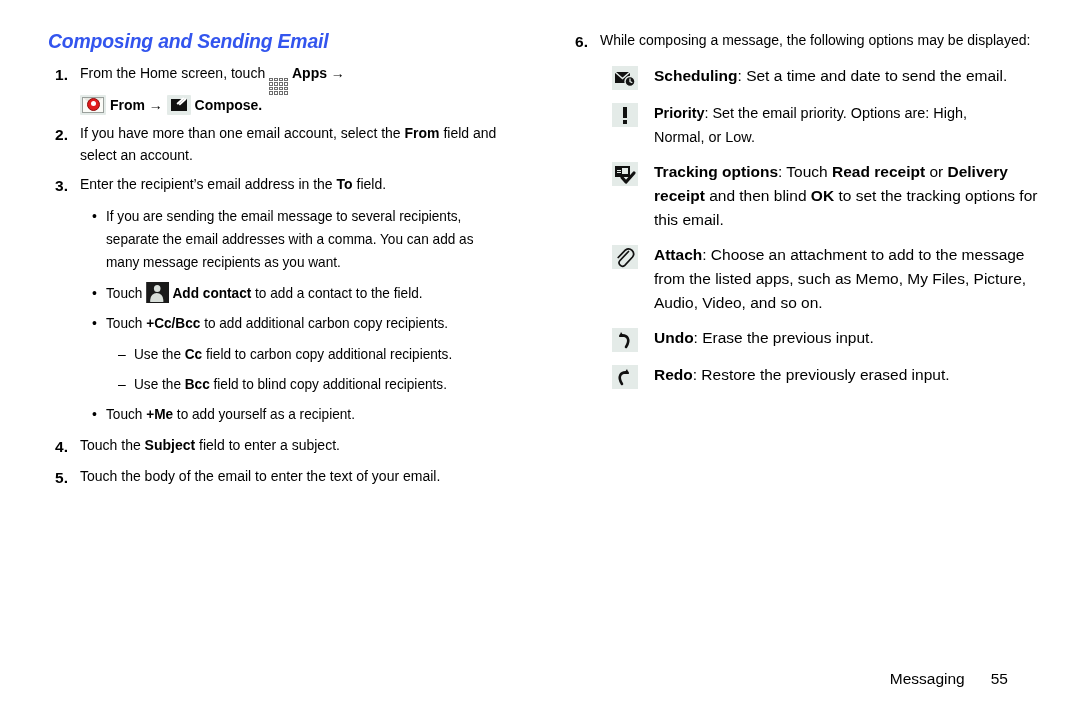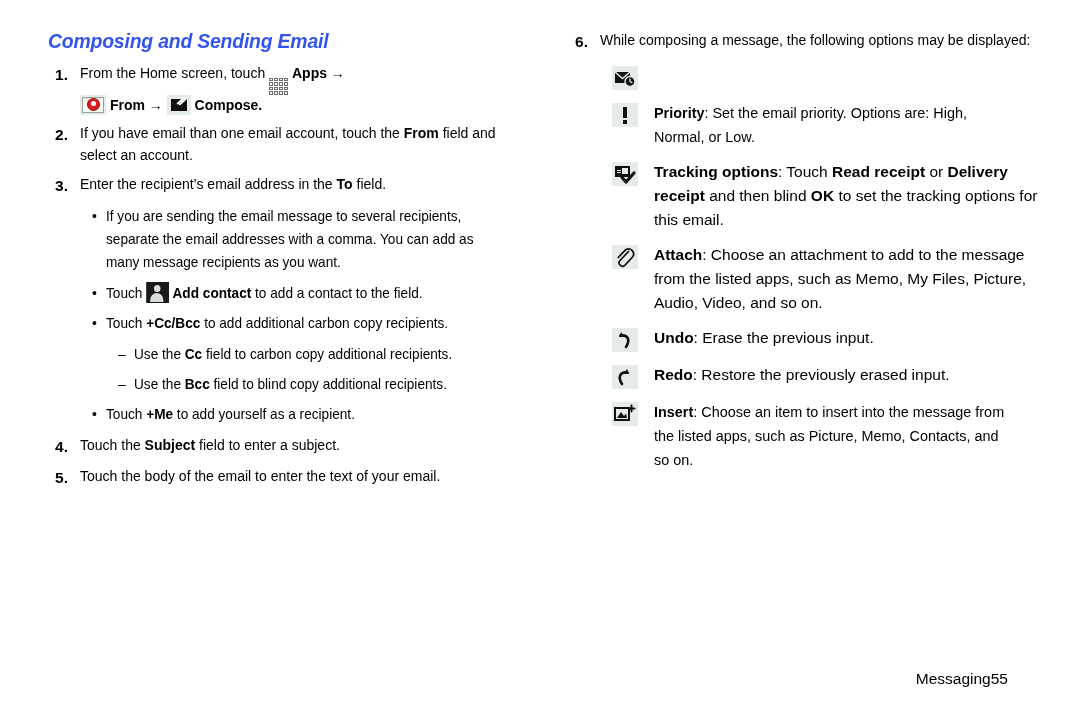--- a/index.html
+++ b/index.html
@@ -263,21 +263,21 @@
   }
 
   .footer {
     position: absolute;
     left: 0; right: 0;
     bottom: 32px;
     text-align: right;
     padding-right: 72px;
     font-size: 15.5px;
   }
-  .footer .label { }
+  .footer .label { margin-right: 26px; }
 </style>
 </head>
 <body>
 
 <div class="page">
 
   <div class="col col-left">
 
     <h1 class="section-title">Composing and Sending Email</h1>
 
@@ -301,21 +301,21 @@
             <i></i>
             <i></i>
             <i></i>
           </span> <b>Apps</b> <b>→</b><br>
         <span class="ico ico-email ico-box"><span class="env"></span><span class="dot"></span></span> <b>From</b> <b>→</b> <span class="ico ico-compose ico-box"><span class="blk"></span><span class="pen"></span></span> <b>Compose</b><b>.</b>
       </div>
     </div>
 
     <div class="step">
       <div class="step-num">2.</div>
-      <div class="step-body"><span>If you have email than one email account, touch the </span><b>From</b><span> field and select an account.</span></div>
+      <div class="step-body"><span>If you have more than one email account, select the </span><b>From</b><span> field and select an account.</span></div>
     </div>
 
     <div class="step">
       <div class="step-num">3.</div>
       <div class="step-body"><span>Enter the recipient’s email address in the </span><b>To</b><span> field.</span></div>
     </div>
 
     <div class="bullet">
       <div class="bullet-dot">•</div>
       <div class="bullet-body">If you are sending the email message to several recipients, separate the email addresses with a comma. You can add as many message recipients as you want.</div>
@@ -369,20 +369,21 @@
       <div class="opt-iconcell">
         <span class="optico">
           <svg width="26" height="24" viewBox="0 0 26 24">
             <rect x="3" y="6" width="15" height="11" fill="#111"></rect>
             <polyline points="3,6 10.5,12.5 18,6" fill="none" stroke="#e4ebe8" stroke-width="1.6"></polyline>
             <circle cx="18" cy="15.5" r="5" fill="#111" stroke="#e4ebe8" stroke-width="1.4"></circle>
             <path d="M18 12.4 L18 15.5 L20.3 16.8" stroke="#e4ebe8" stroke-width="1.3" fill="none"></path>
           </svg>
         </span>
       </div>
+      <div class="opt-body"><b>Scheduling</b><span>: Set a time and date to send the email.</span></div>
     </div>
 
     <div class="opt">
       <div class="opt-iconcell">
         <span class="optico ico-prio">
             <span class="bang"></span>
             <span class="bangdot"></span>
           </span>
       </div>
       <div class="opt-body tight"><b>Priority</b><span>: Set the email priority. Options are: High, Normal, or Low.</span></div>
@@ -431,32 +432,20 @@
         <span class="optico">
           <svg width="26" height="24" viewBox="0 0 26 24">
             <path d="M15 4 L17 9 L11.5 9 Z" fill="#111"></path>
             <path d="M15.5 7.5 C8 6.5 5.5 12 10 19" fill="none" stroke="#111" stroke-width="2.6" stroke-linecap="round"></path>
           </svg>
         </span>
       </div>
       <div class="opt-body"><b>Redo</b><span>: Restore the previously erased input.</span></div>
     </div>
 
-    <div class="opt">
-      <div class="opt-iconcell">
-        <span class="optico">
-          <svg width="26" height="24" viewBox="0 0 26 24">
-            <rect x="3" y="6" width="14" height="12" fill="none" stroke="#111" stroke-width="2"></rect>
-            <polygon points="5,16 9,10 12,14 14,11.5 15,16" fill="#111"></polygon>
-            <path d="M19.5 3.5 v6 M16.5 6.5 h6" stroke="#111" stroke-width="2" stroke-linecap="round"></path>
-          </svg>
-        </span>
-      </div>
-      <div class="opt-body tight"><b>Insert</b><span>: Choose an item to insert into the message from the listed apps, such as Picture, Memo, Contacts, and so on.</span></div>
-    </div>
 
   </div>
 
   <div class="footer">
     <span class="label">Messaging</span><span>55</span>
   </div>
 
 </div>
 
 </body></html>

